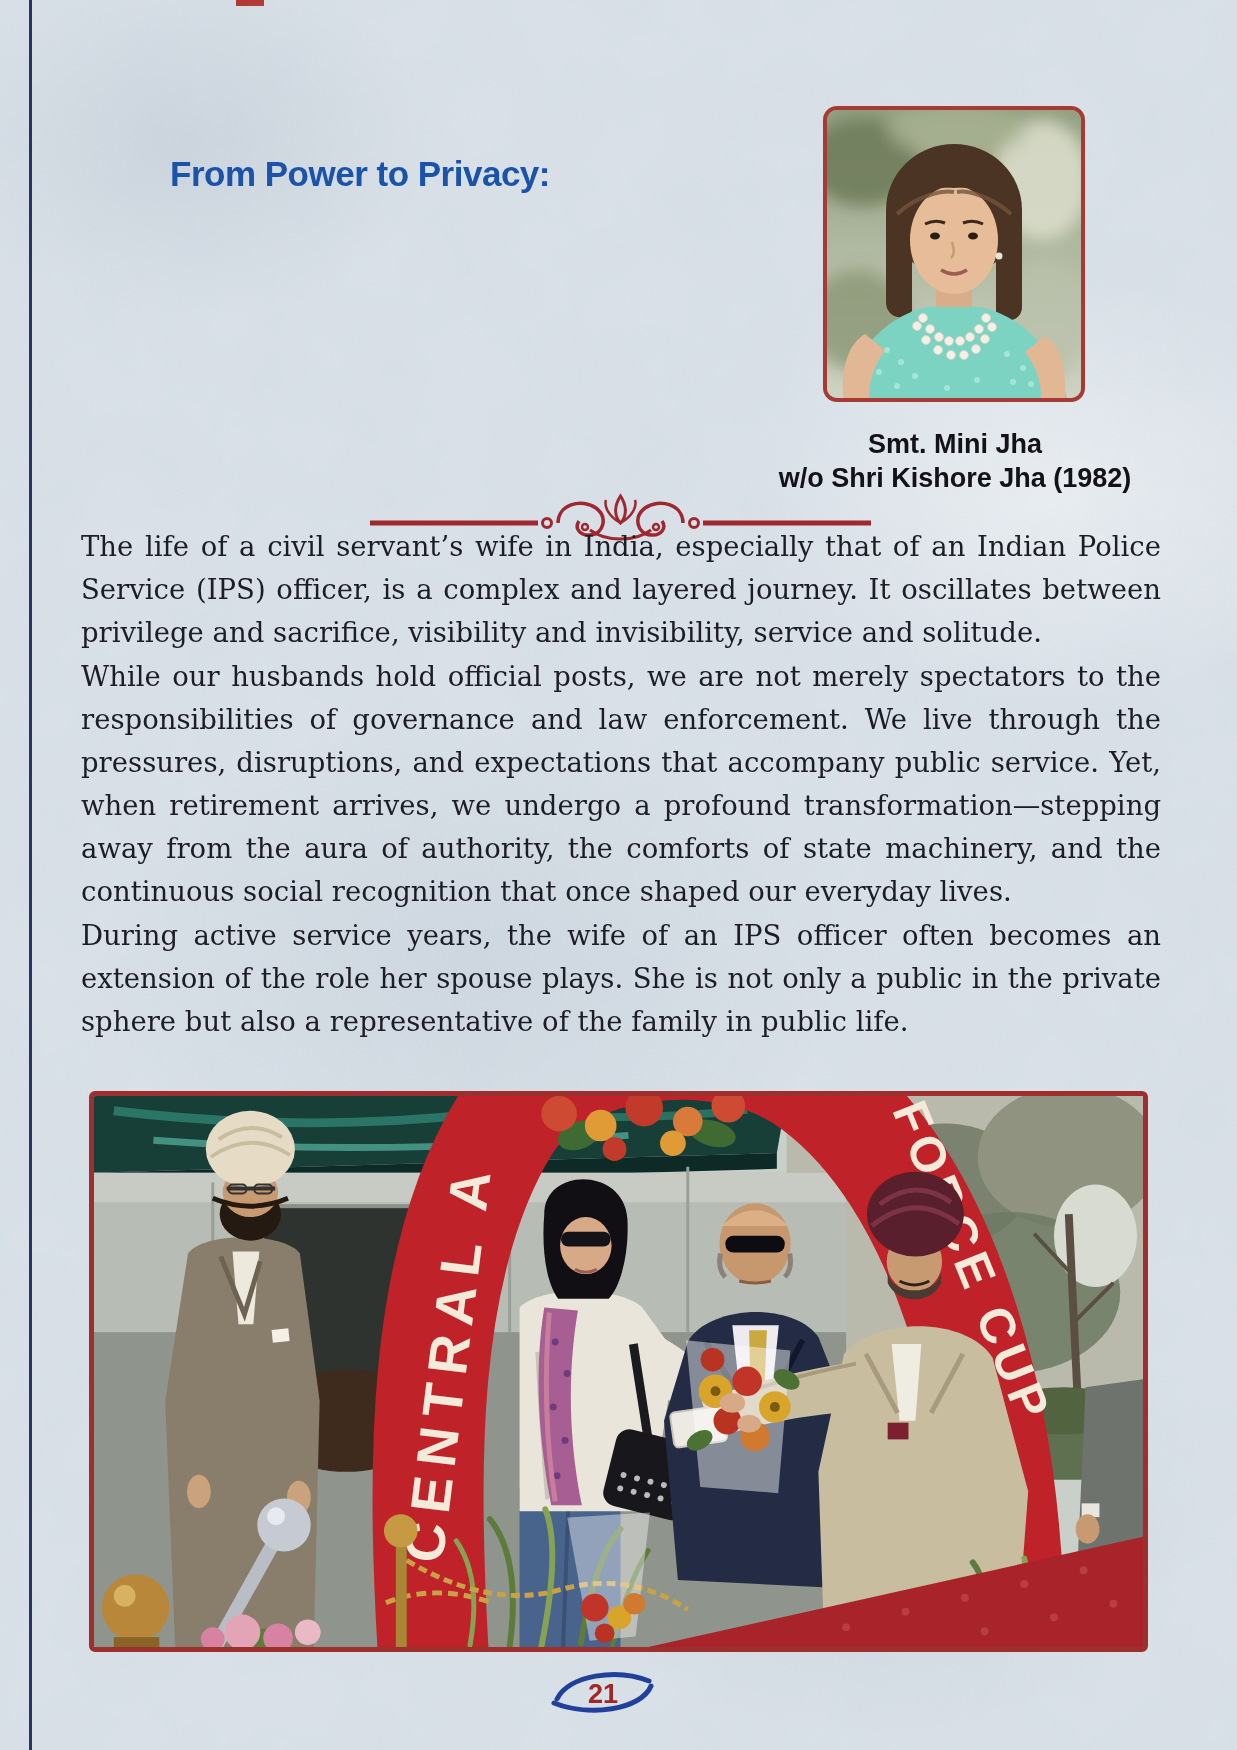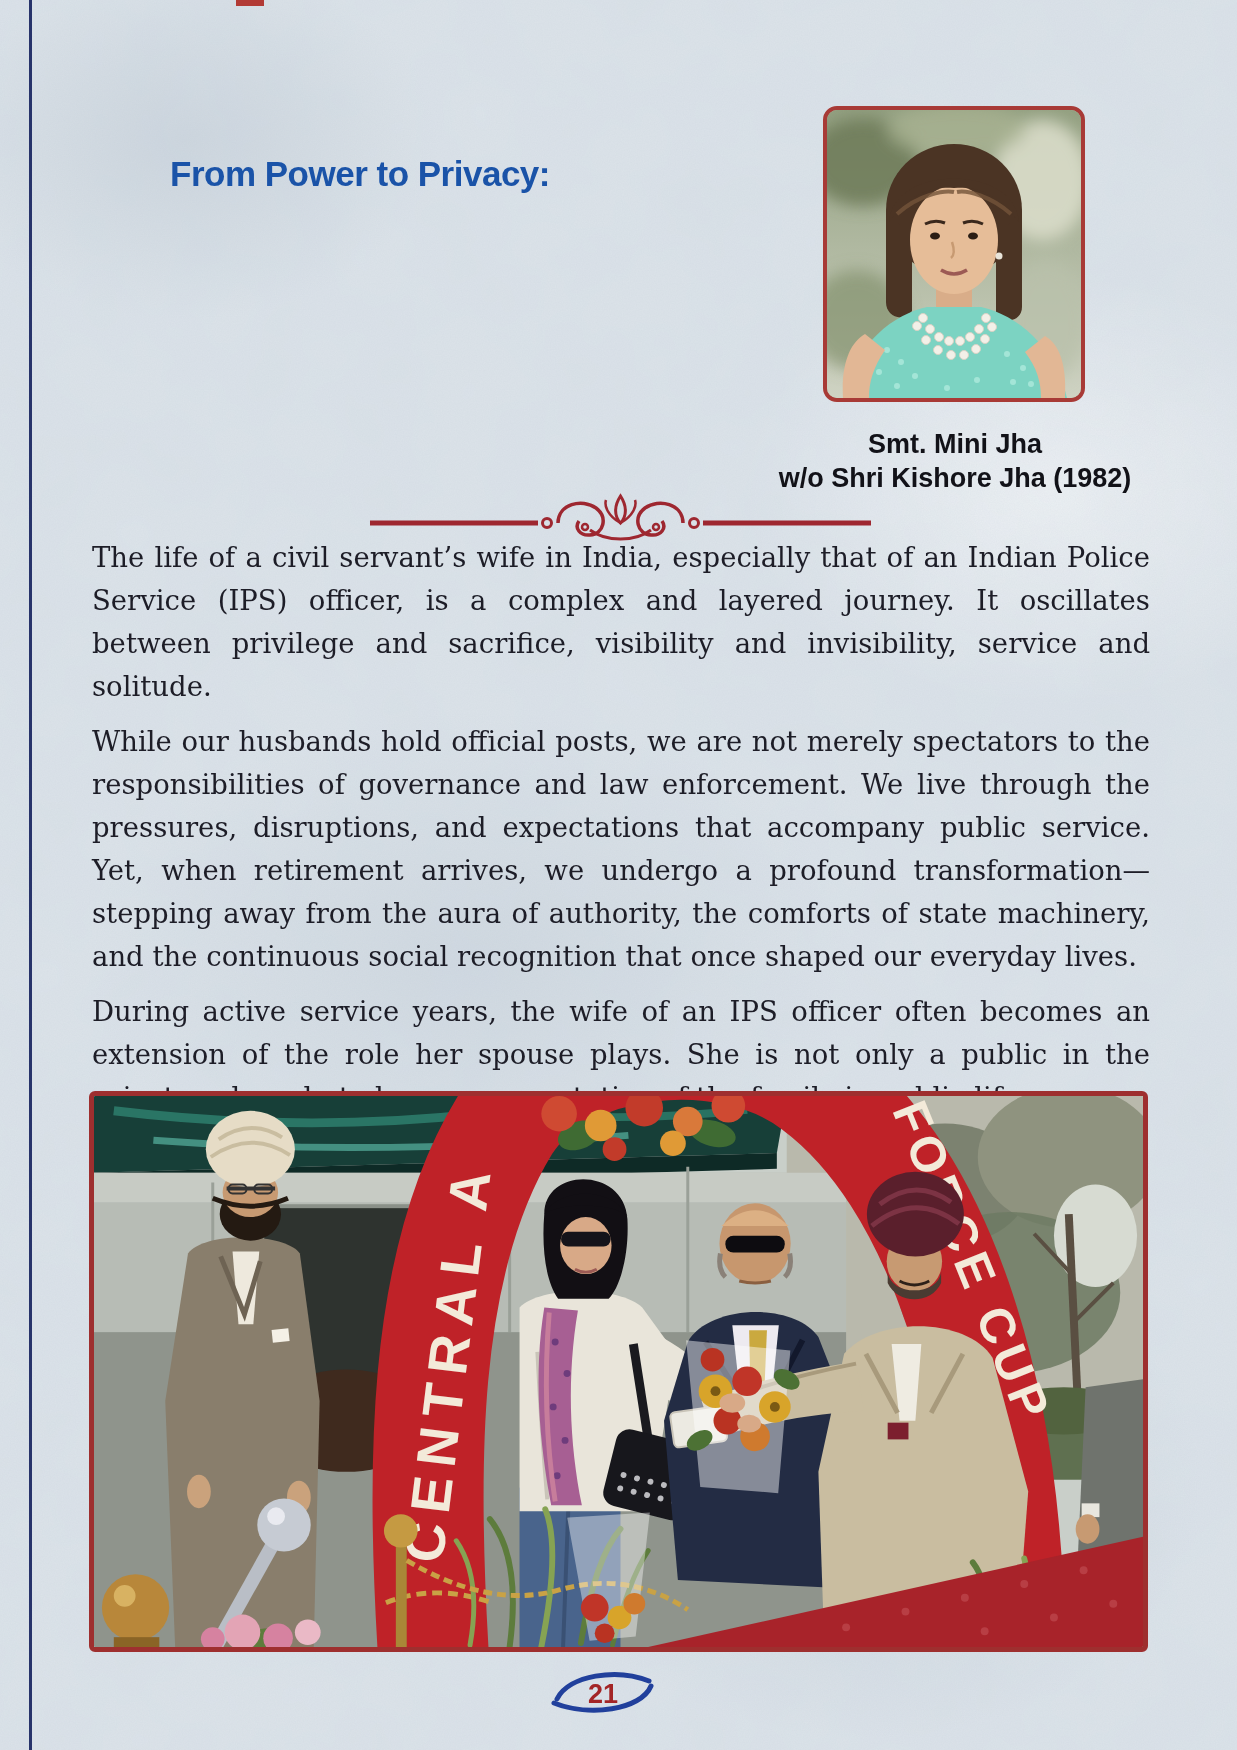--- a/index.html
+++ b/index.html
@@ -29,21 +29,21 @@
   .caption{
     position:absolute;left:705px;top:410px;width:500px;text-align:center;
     color:#121218;font-weight:bold;font-size:27px;line-height:34px;margin-top:17px;
   }
   .divider{position:absolute;left:368px;top:490px;width:505px;height:64px;}
   .article{
     position:absolute;left:80px;top:524px;width:1082px;
     font-family:"DejaVu Serif",serif;font-size:27.5px;line-height:43px;color:#1d1d27;
     text-align:justify;
   }
-  .article p{margin:12px;}
+  .article p{margin:1px;}
   .event-photo{
     position:absolute;left:89px;top:1091px;width:1049px;height:551px;margin:0;
     border:5px solid #9e2f2f;border-radius:6px;overflow:hidden;background:#c9cfc9;
   }
   .event-photo svg{display:block;width:100%;height:100%;}
   .badge{position:absolute;left:541px;top:1666px;width:124px;height:54px;}
   .arch-letters{font-family:"Liberation Sans",sans-serif;font-weight:bold;fill:#f3ead9;}
 </style>
 </head>
 <body>

